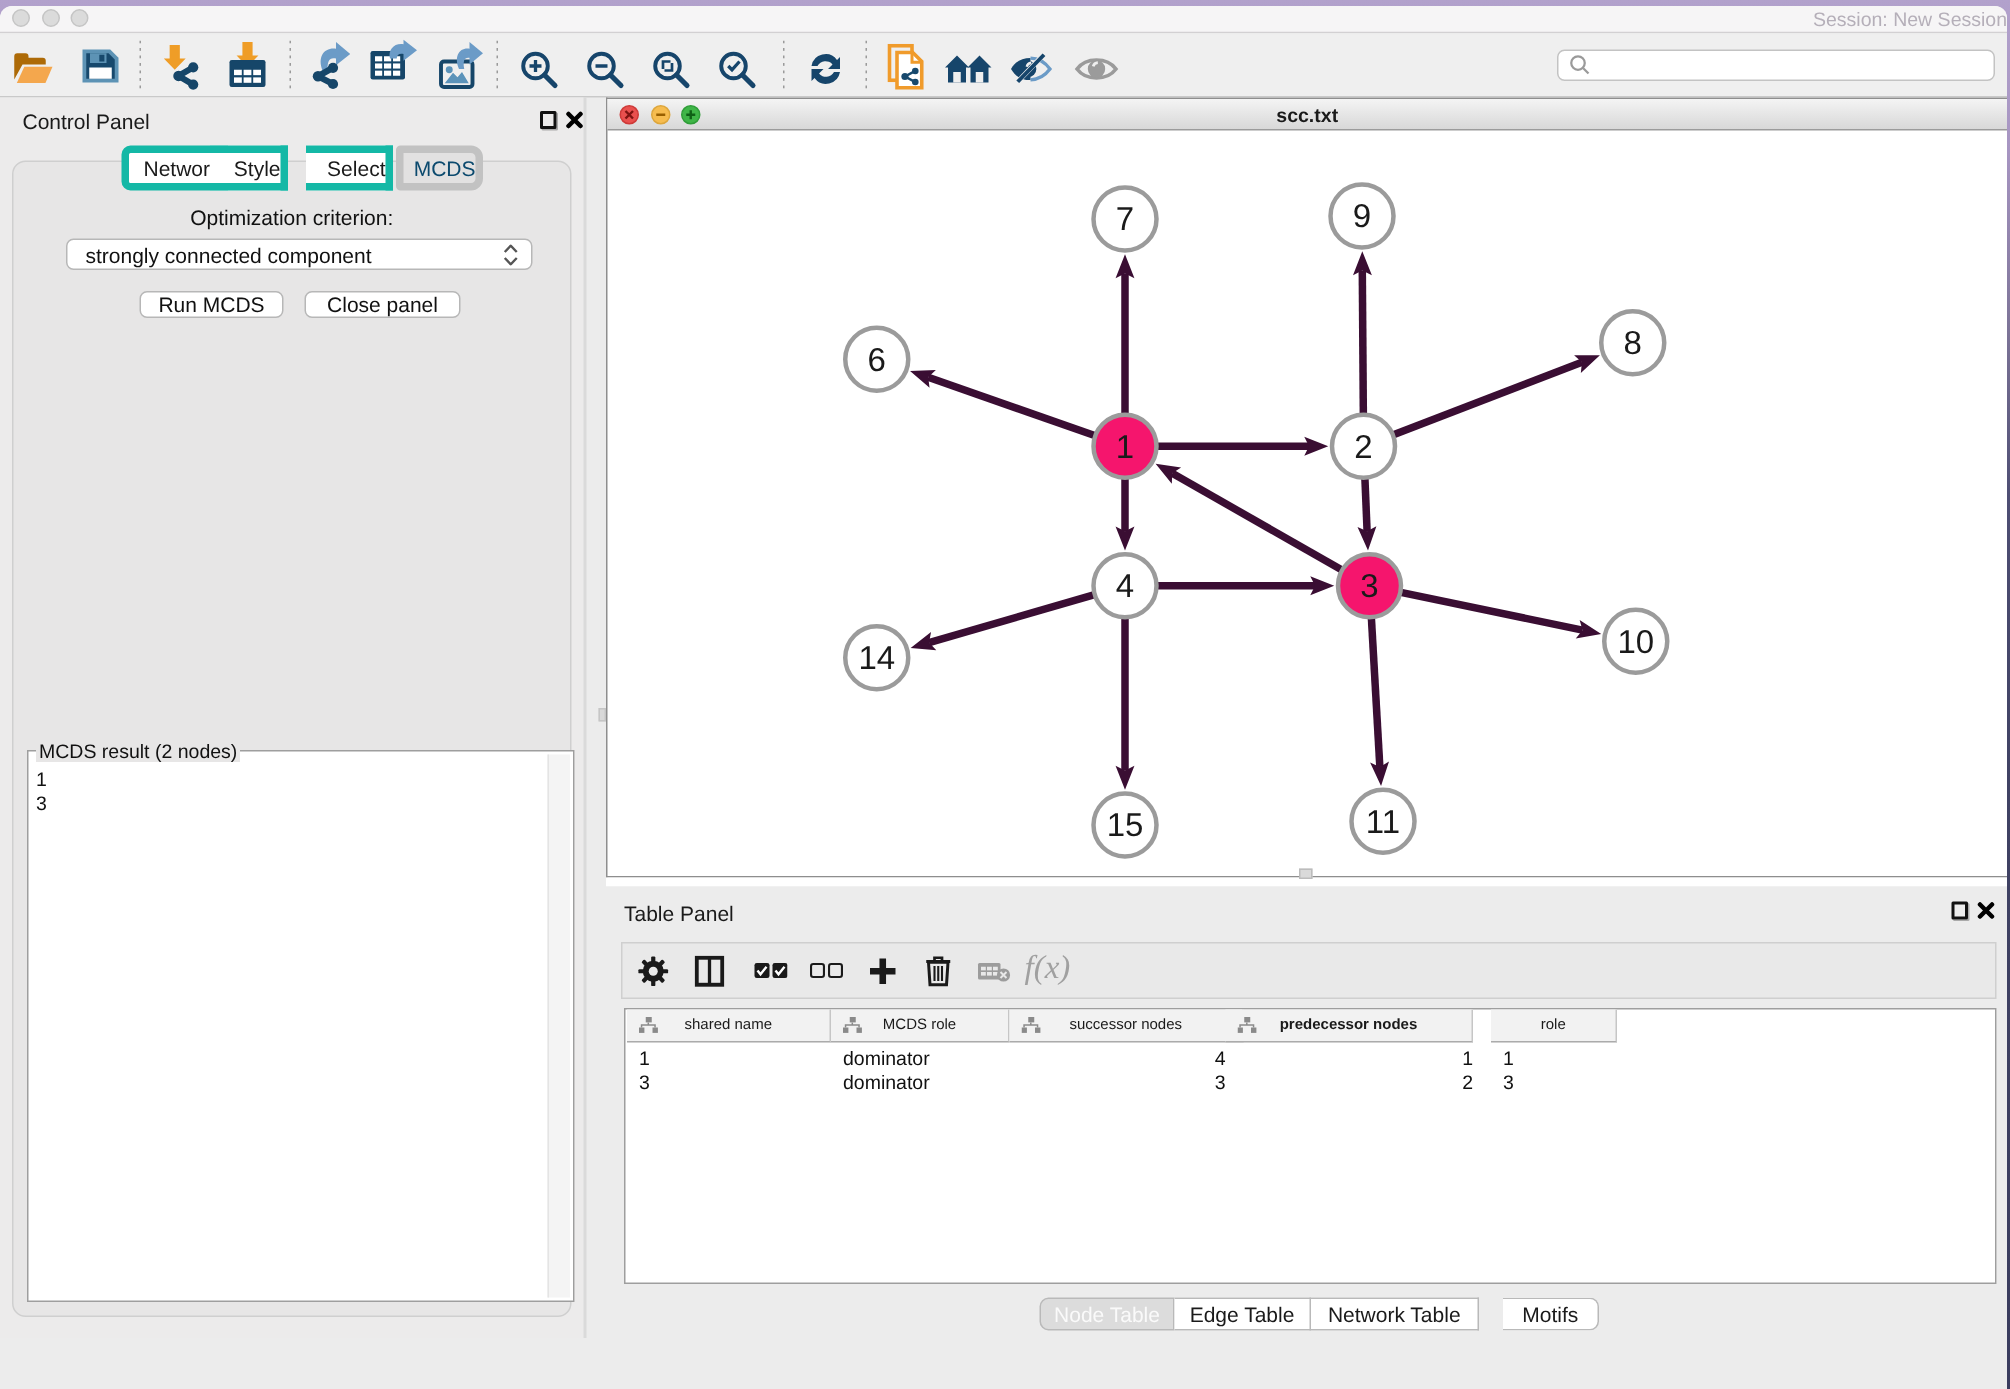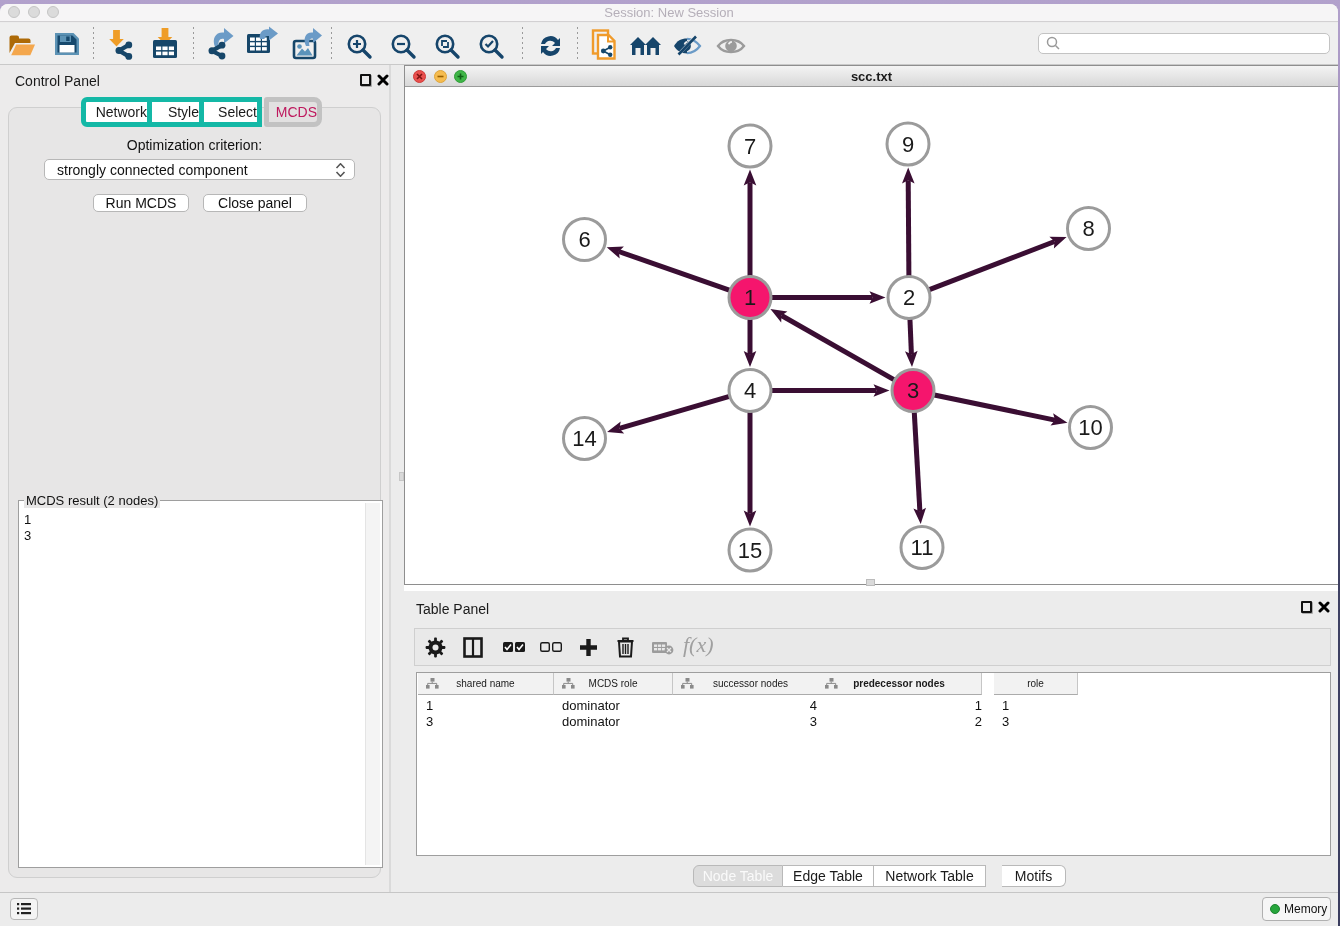--- a/index.html
+++ b/index.html
@@ -2,32 +2,32 @@
 <html><head>
 <meta charset="utf-8">
 <style>
 * { margin:0; padding:0; box-sizing:border-box; }
 html,body { width:1340px; height:926px; overflow:hidden; }
 body { font-family:"Liberation Sans", sans-serif; background:linear-gradient(#b2a1cc 0px, #a795c2 100px, #7d7498 220px, #4e4e74 330px, #404264 520px, #3a3c5e 926px); }
 .app { position:absolute; left:0; top:0; width:1340px; height:926px; }
 .win { position:absolute; left:0; top:4px; width:1338px; height:922px; background:#ececec; border-radius:8px 8px 0 0; }
 .titlebar { position:absolute; left:0; top:0; width:1338px; height:18px; background:#f6f5f6; border-radius:8px 8px 0 0; border-bottom:1px solid #d2d0d2; }
 .tl { position:absolute; top:2px; width:12px; height:12px; border-radius:50%; background:#dbdbdb; border:1px solid #c5c5c5; }
-.titletext { position:absolute; top:1px; left:0; width:100%; text-align:center; font-size:13px; color:#b5afb9; }
+.titletext { position:absolute; top:1px; left:0; width:100%; text-align:right; font-size:13px; color:#b5afb9; }
 .toolbar { position:absolute; left:0; top:19px; width:1338px; height:42px; background:#efefef; border-bottom:1px solid #c9c9c9; }
 .sep { position:absolute; top:4px; height:34px; width:1px; background-image:linear-gradient(#9a9a9a 2px, transparent 2px); background-size:1px 5px; }
 .searchbox { position:absolute; left:1038px; top:10px; width:292px; height:21px; background:#fff; border:1px solid #c3c3c3; border-radius:5px; }
 
 .cp { position:absolute; left:0; top:61px; width:389px; height:827px; background:#ecebeb; }
 .cp-title { position:absolute; left:15px; top:8px; font-size:14px; color:#1a1a1a; }
 .cp-max { position:absolute; left:360px; top:9px; width:11px; height:12px; border:2px solid #111; border-radius:1px; box-shadow:1px 1px 0 #aaa; }
 .cp-x { position:absolute; left:377px; top:9px; width:12px; height:12px; }
 .tabrow { position:absolute; left:0; top:32px; width:389px; height:22px; z-index:2; }
 .tab { position:absolute; top:0; height:30px; background:#fff; border:5px solid #14b8a6; font-size:14px; color:#1a1a1a; text-align:right; line-height:21px; }
-.tab.sel { background:#e2e1e1; color:#be185d; border-color:#c2c2c2; border-radius:3px 8px 8px 3px; }
+.tab.sel { background:#e2e1e1; color:#0c4a6e; border-color:#c2c2c2; border-radius:3px 8px 8px 3px; }
 .cp-pane { position:absolute; left:8px; top:42px; width:373px; height:771px; background:#e7e6e6; border:1px solid #cfcfcf; border-radius:9px; z-index:1; }
 .opt-label { position:absolute; left:0; top:29px; width:371px; text-align:center; font-size:14px; color:#111; }
 .dropdown { position:absolute; left:35px; top:51px; width:311px; height:21px; background:#fff; border:1px solid #b7b7b7; border-radius:5px; font-size:14px; color:#111; line-height:20px; padding-left:12px; }
 .btn { position:absolute; height:18px; background:#fff; border:1px solid #b7b7b7; border-radius:5px; font-size:14px; color:#111; text-align:center; line-height:17px; }
 .groupbox { position:absolute; left:9px; top:392px; width:365px; height:368px; border:1px solid #9e9e9e; background:#fff; }
 .grouptitle { position:absolute; left:5px; top:-8px; background:#e7e6e6; padding:0 2px; font-size:13px; color:#111; }
 .mcds-text { position:absolute; left:5px; top:11px; font-size:13px; color:#111; line-height:16px; }
 .mcds-scroll { position:absolute; left:346px; top:2px; width:15px; height:362px; background:#f4f4f4; border-left:1px solid #e4e4e4; }
 
 .netwin { position:absolute; left:404px; top:61px; width:934px; height:520px; background:#fff; border:1px solid #8e8e8e; border-right:none; }
@@ -194,21 +194,21 @@
   <div class="cp">
     <div class="cp-title">Control Panel</div>
     <div class="cp-max"></div>
     <div class="cp-x">
           <svg width="12" height="12" viewBox="0 0 12 12">
             <path d="M2 2 L10 10 M10 2 L2 10" stroke="#000" stroke-width="3" stroke-linecap="round"></path>
           </svg>
         </div>
     <div class="tabrow">
       <div class="tab" style="left:81px; width:71px; border-radius:6px 0 0 6px;">Network</div>
-      <div class="tab" style="left:152px; width:52px; border-left:none;">Style</div>
+      <div class="tab" style="left:140px; width:52px; border-left:none;">Style</div>
       <div class="tab" style="left:204px; width:58px; border-left:none;">Select</div>
       <div class="tab sel" style="left:264px; width:58px;">MCDS</div>
     </div>
     <div class="cp-pane">
       <div class="opt-label">Optimization criterion:</div>
       <div class="dropdown">strongly connected component
         <svg width="11" height="14" viewBox="0 0 11 14" style="position:absolute; right:8px; top:3px;">
           <path d="M1.5 5 L5.5 0.8 L9.5 5" fill="none" stroke="#555" stroke-width="1.6"></path>
           <path d="M1.5 9 L5.5 13.2 L9.5 9" fill="none" stroke="#555" stroke-width="1.6"></path>
         </svg>
@@ -414,29 +414,14 @@
 <div class="tbl-cell" style="left:585px; top:41px;">3</div>
 </div>
     <div class="tp-tabs">
       <div class="tp-tab sel" style="left:289px; width:90px;">Node Table</div>
       <div class="tp-tab" style="left:379px; width:91px; border-left:none;">Edge Table</div>
       <div class="tp-tab" style="left:470px; width:112px; border-left:none;">Network Table</div>
       <div class="tp-tab" style="left:598px; width:64px; border-left:none; border-radius:0 6px 6px 0;">Motifs</div>
     </div>
   </div>
 
-  <div class="statusbar">
-    <div class="listbtn">
-      <svg width="26" height="20" viewBox="0 0 26 20">
-            <g fill="#222">
-              <rect x="6" y="4" width="2.2" height="2.2"></rect>
-              <rect x="10" y="4" width="10" height="2.2"></rect>
-              <rect x="6" y="8.5" width="2.2" height="2.2"></rect>
-              <rect x="10" y="8.5" width="10" height="2.2"></rect>
-              <rect x="6" y="13" width="2.2" height="2.2"></rect>
-              <rect x="10" y="13" width="10" height="2.2"></rect>
-            </g>
-          </svg>
-    </div>
-    <div class="membtn"><span style="display:inline-block; width:10px; height:10px; border-radius:50%; background:#27a63c; border:1px solid #1d8430; vertical-align:-1px; margin:0 4px 0 7px;"></span>Memory</div>
-  </div>
 </div>
 </div>
 
 </body></html>

